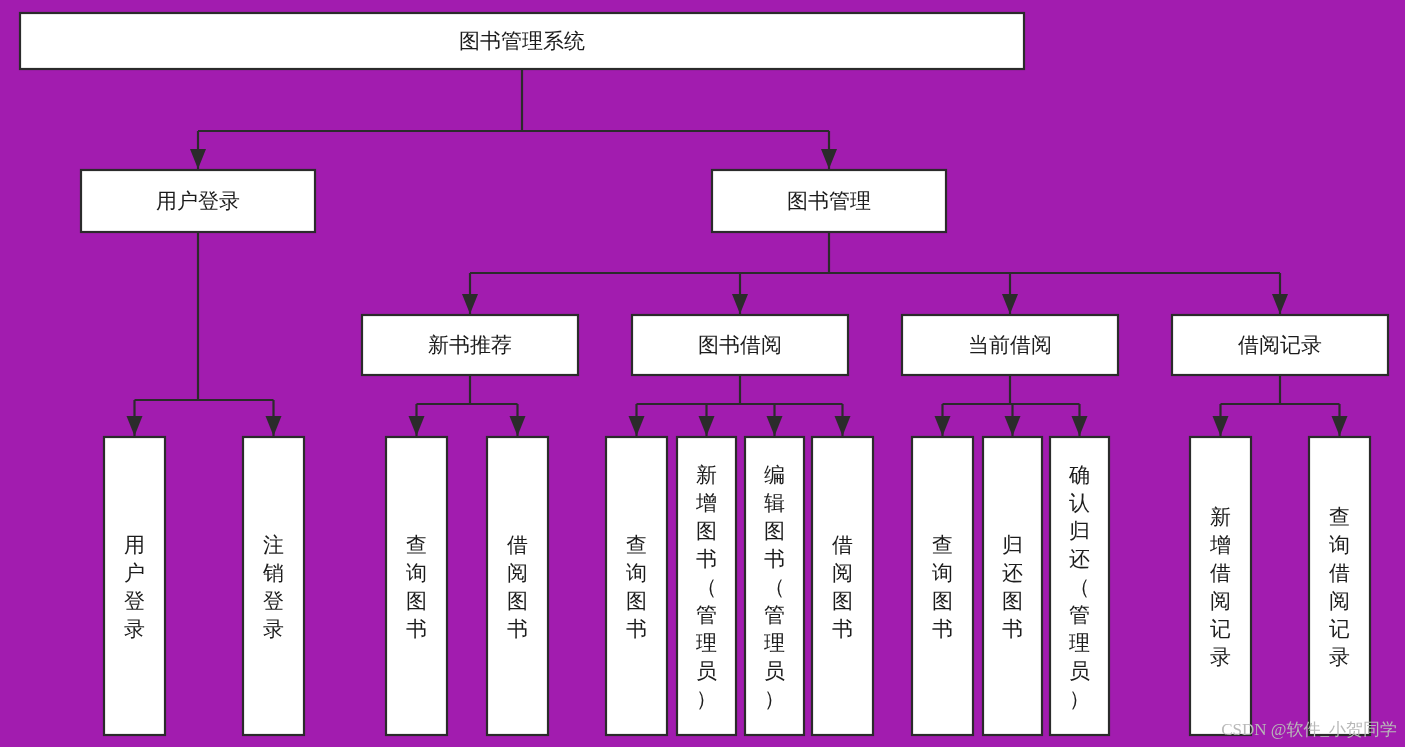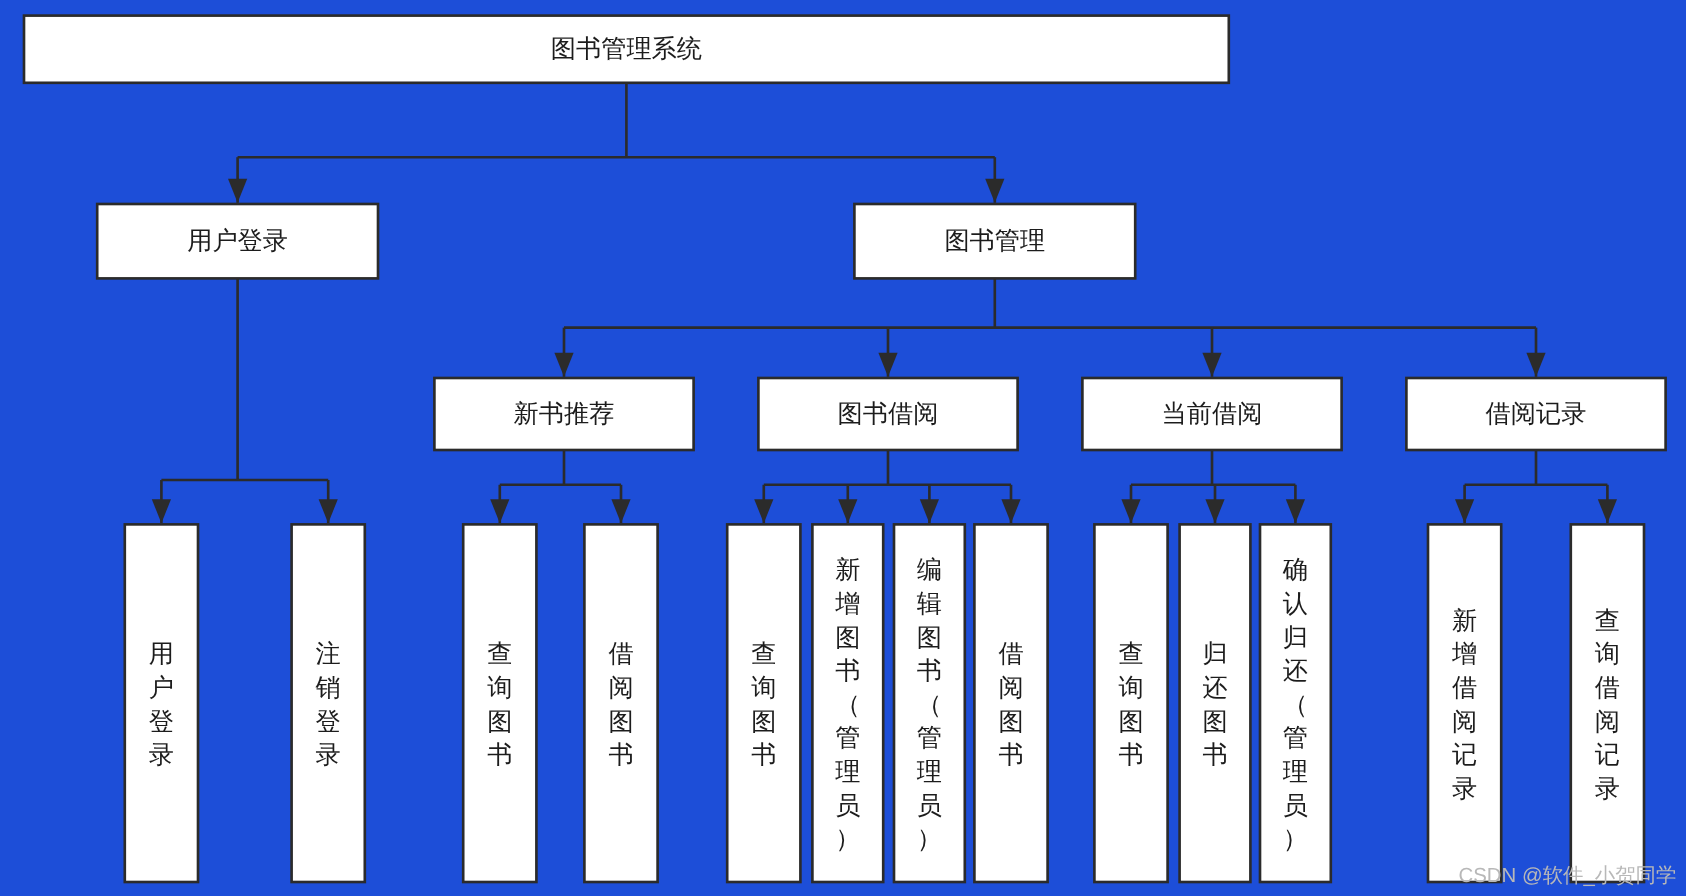--- a/index.html
+++ b/index.html
@@ -7,21 +7,21 @@
     padding: 0;
     background: #ffffff;
   }
   body {
     font-family: "Liberation Sans", "DejaVu Sans", sans-serif;
   }
   #diagram-root {
     position: relative;
     width: 1405px;
     height: 747px;
-    background: #1d4ed8;
+    background: #a21caf;
     overflow: hidden;
   }
   svg#tree-svg {
     position: absolute;
     left: 0;
     top: 0;
     width: 1405px;
     height: 747px;
     display: block;
   }
@@ -46,21 +46,21 @@
     text-anchor: middle;
     dominant-baseline: middle;
   }
   .label-h {
     font-size: 21px;
   }
   .watermark {
     position: absolute;
     right: 8px;
     bottom: 6px;
-    font-family: Liberation Sans, sans-serif;
+    font-family: Liberation Serif, serif;
     font-size: 17px;
     color: #b8b8b8;
     white-space: nowrap;
     user-select: none;
   }
 </style>
 </head>
 <body>
 
 <div id="diagram-root">

